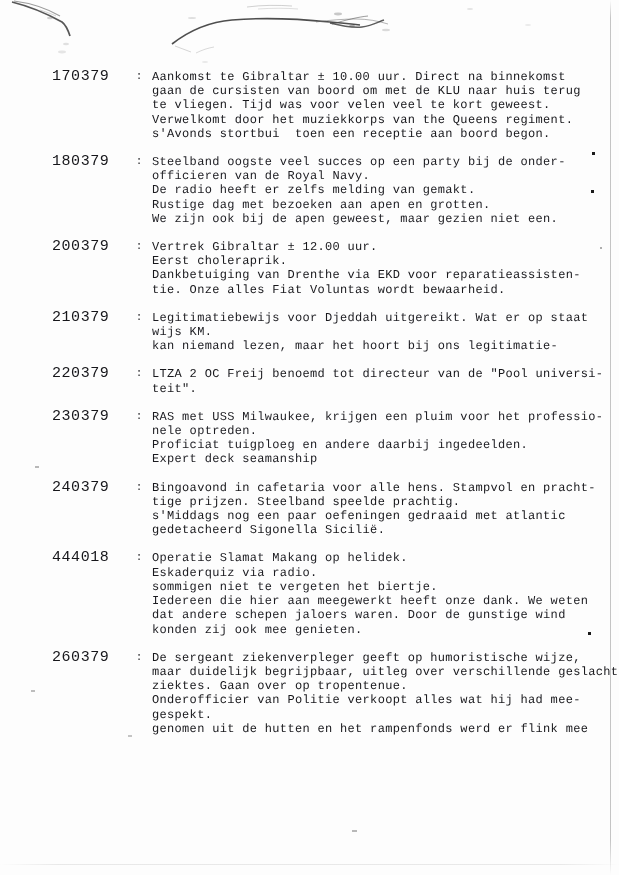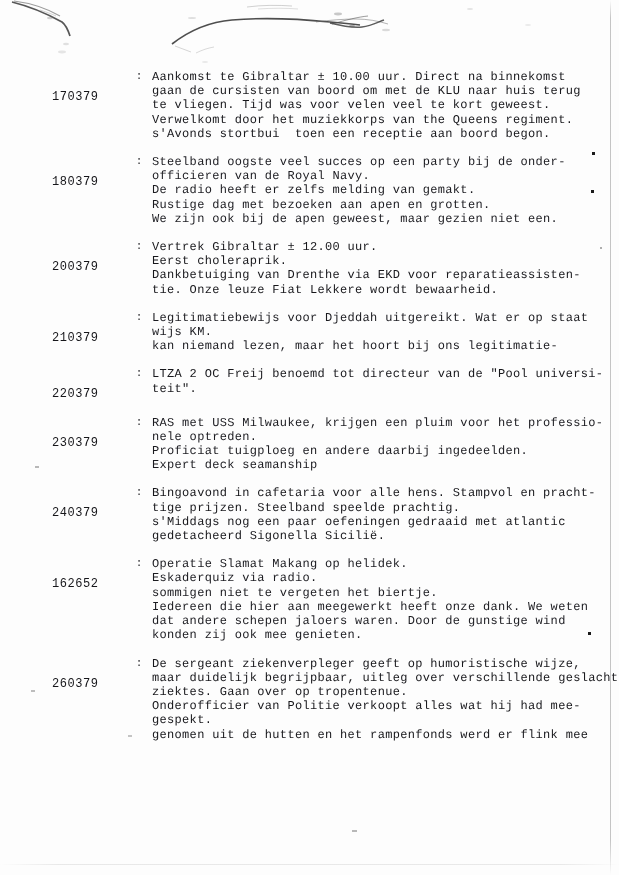--- a/index.html
+++ b/index.html
@@ -74,26 +74,25 @@
     display: flex;
     align-items: flex-start;
     margin-bottom: 14px;
     page-break-inside: avoid;
   }
 
   .entry-date {
     flex: 0 0 auto;
     width: 84px;
     margin-left: 52px;
-    font-size: 12px;
+    font-size: 15px;
     line-height: 14.2px;
     letter-spacing: 0.55px;
     color: #16161a;
     white-space: nowrap;
-    margin-top: 20px;
   }
 
   .entry-colon {
     flex: 0 0 auto;
     width: 16px;
     font-size: 10.2px;
     line-height: 14.2px;
     color: #16161a;
     text-align: left;
   }
@@ -181,21 +180,21 @@
           <div class="entry-line">We zijn ook bij de apen geweest, maar gezien niet een.</div>
         </div>
       </div>
       <div class="entry">
         <div class="entry-date">200379</div>
         <div class="entry-colon">:</div>
         <div class="entry-body">
           <div class="entry-line">Vertrek Gibraltar ± 12.00 uur.</div>
           <div class="entry-line">Eerst choleraprik.</div>
           <div class="entry-line">Dankbetuiging van Drenthe via EKD voor reparatieassisten-</div>
-          <div class="entry-line">tie. Onze leuze Fiat Lekkere wordt bewaarheid.</div>
+          <div class="entry-line">tie. Onze alles Fiat Voluntas wordt bewaarheid.</div>
         </div>
       </div>
       <div class="entry">
         <div class="entry-date">210379</div>
         <div class="entry-colon">:</div>
         <div class="entry-body">
           <div class="entry-line">Legitimatiebewijs voor Djeddah uitgereikt. Wat er op staat</div>
           <div class="entry-line">wijs KM.</div>
           <div class="entry-line">kan niemand lezen, maar het hoort bij ons legitimatie-</div>
         </div>
@@ -222,21 +221,21 @@
         <div class="entry-date">240379</div>
         <div class="entry-colon">:</div>
         <div class="entry-body">
           <div class="entry-line">Bingoavond in cafetaria voor alle hens. Stampvol en pracht-</div>
           <div class="entry-line">tige prijzen. Steelband speelde prachtig.</div>
           <div class="entry-line">s'Middags nog een paar oefeningen gedraaid met atlantic</div>
           <div class="entry-line">gedetacheerd Sigonella Sicilië.</div>
         </div>
       </div>
       <div class="entry">
-        <div class="entry-date">162652</div>
+        <div class="entry-date">444018</div>
         <div class="entry-colon">:</div>
         <div class="entry-body">
           <div class="entry-line">Operatie Slamat Makang op helidek.</div>
           <div class="entry-line">Eskaderquiz via radio.</div>
           <div class="entry-line">sommigen niet te vergeten het biertje.</div>
           <div class="entry-line">Iedereen die hier aan meegewerkt heeft onze dank. We weten</div>
           <div class="entry-line">dat andere schepen jaloers waren. Door de gunstige wind</div>
           <div class="entry-line">konden zij ook mee genieten.</div>
         </div>
       </div>

